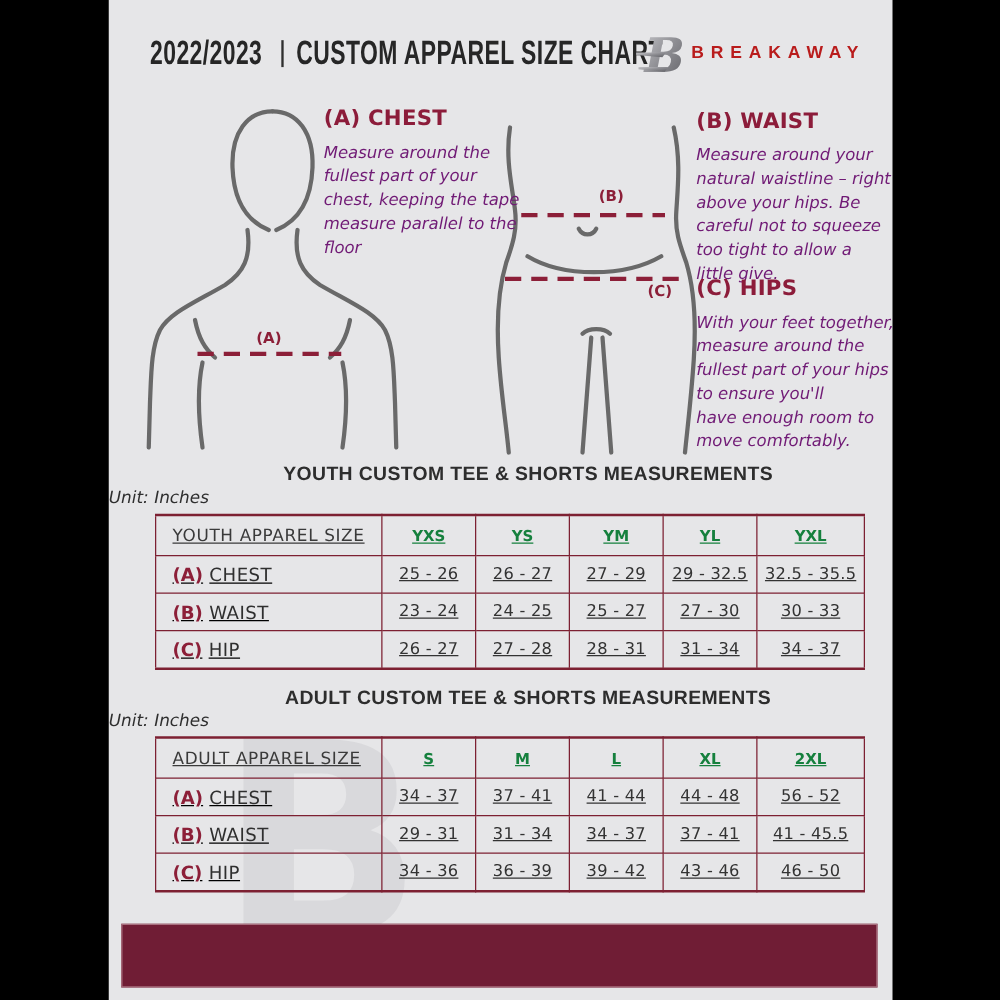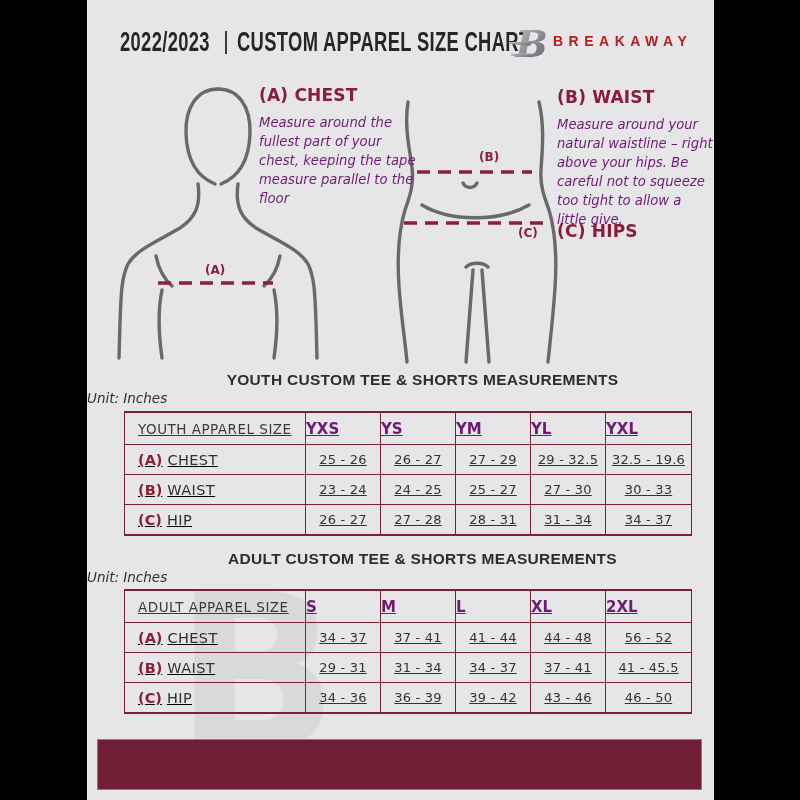--- a/index.html
+++ b/index.html
@@ -53,21 +53,21 @@
   
   .size-table{position:absolute;left:37px;width:567px;border-collapse:collapse;table-layout:fixed;
               z-index:2;background:transparent;border-top:2.5px solid #7d2032;border-bottom:2.5px solid #7d2032;}
   .youth-table{top:411px;} .adult-table{top:589px;}
   .size-table th,.size-table td{border:1px solid #7d2032;padding:0;vertical-align:middle;
               font-family:"DejaVu Sans",sans-serif;text-decoration:underline;}
   .size-table tr.hrow th{height:31px;}
   .size-table tr.drow td{height:29px;}
   .size-table .lblcol{text-align:left;padding-left:13px;}
   th.lblcol{font-weight:400;font-size:13.5px;letter-spacing:.5px;color:#3a3a3a;}
-  th.szcol{font-weight:bold;font-size:15px;color:#701a75;text-align:left;}
+  th.szcol{font-weight:bold;font-size:12px;color:#15803d;text-align:center;}
   td.valcell{font-size:13px;color:#333;text-align:center;letter-spacing:.2px;}
   .mk{font-weight:bold;color:#8c1f38;font-size:14.5px;margin-right:5px;}
   .rowlbl{font-size:14.5px;color:#2f2f2f;letter-spacing:.4px;}
 
   
   .footer-bar{position:absolute;left:10px;top:739px;width:605px;height:51px;z-index:2;
               background:#701d35;border:1px solid #a86f7e;box-sizing:border-box;}
 </style>
 </head>
 <body>
@@ -130,20 +130,22 @@
     <div class="guide chest-guide">
       <h3>(A) CHEST</h3>
       <p>Measure around the fullest part of your chest, keeping the tape measure parallel to the floor</p>
     </div>
     <div class="guide waist-guide">
       <h3>(B) WAIST</h3>
       <p>Measure around your natural waistline – right above your hips. Be careful not to squeeze too tight to allow a little give.</p>
     </div>
     <div class="guide hips-guide">
       <h3>(C) HIPS</h3>
+      <p>With your feet together, measure around the fullest part of your hips to ensure you'll
+have enough room to move comfortably.</p>
     </div>
 
     <div class="sec-title youth-title">YOUTH CUSTOM TEE &amp; SHORTS MEASUREMENTS</div>
     <div class="sec-unit youth-unit">Unit: Inches</div>
 
     <table class="size-table youth-table">
       <colgroup>
           <col style="width:181px">
           <col style="width:75px">
           <col style="width:75px">
@@ -159,21 +161,21 @@
           <th class="szcol">YM</th>
           <th class="szcol">YL</th>
           <th class="szcol">YXL</th>
         </tr>
         <tr class="drow">
           <td class="lblcol"><span class="mk">(A)</span><span class="rowlbl">CHEST</span></td>
           <td class="valcell">25 - 26</td>
           <td class="valcell">26 - 27</td>
           <td class="valcell">27 - 29</td>
           <td class="valcell">29 - 32.5</td>
-          <td class="valcell">32.5 - 19.6</td>
+          <td class="valcell">32.5 - 35.5</td>
         </tr>
         <tr class="drow">
           <td class="lblcol"><span class="mk">(B)</span><span class="rowlbl">WAIST</span></td>
           <td class="valcell">23 - 24</td>
           <td class="valcell">24 - 25</td>
           <td class="valcell">25 - 27</td>
           <td class="valcell">27 - 30</td>
           <td class="valcell">30 - 33</td>
         </tr>
         <tr class="drow">

